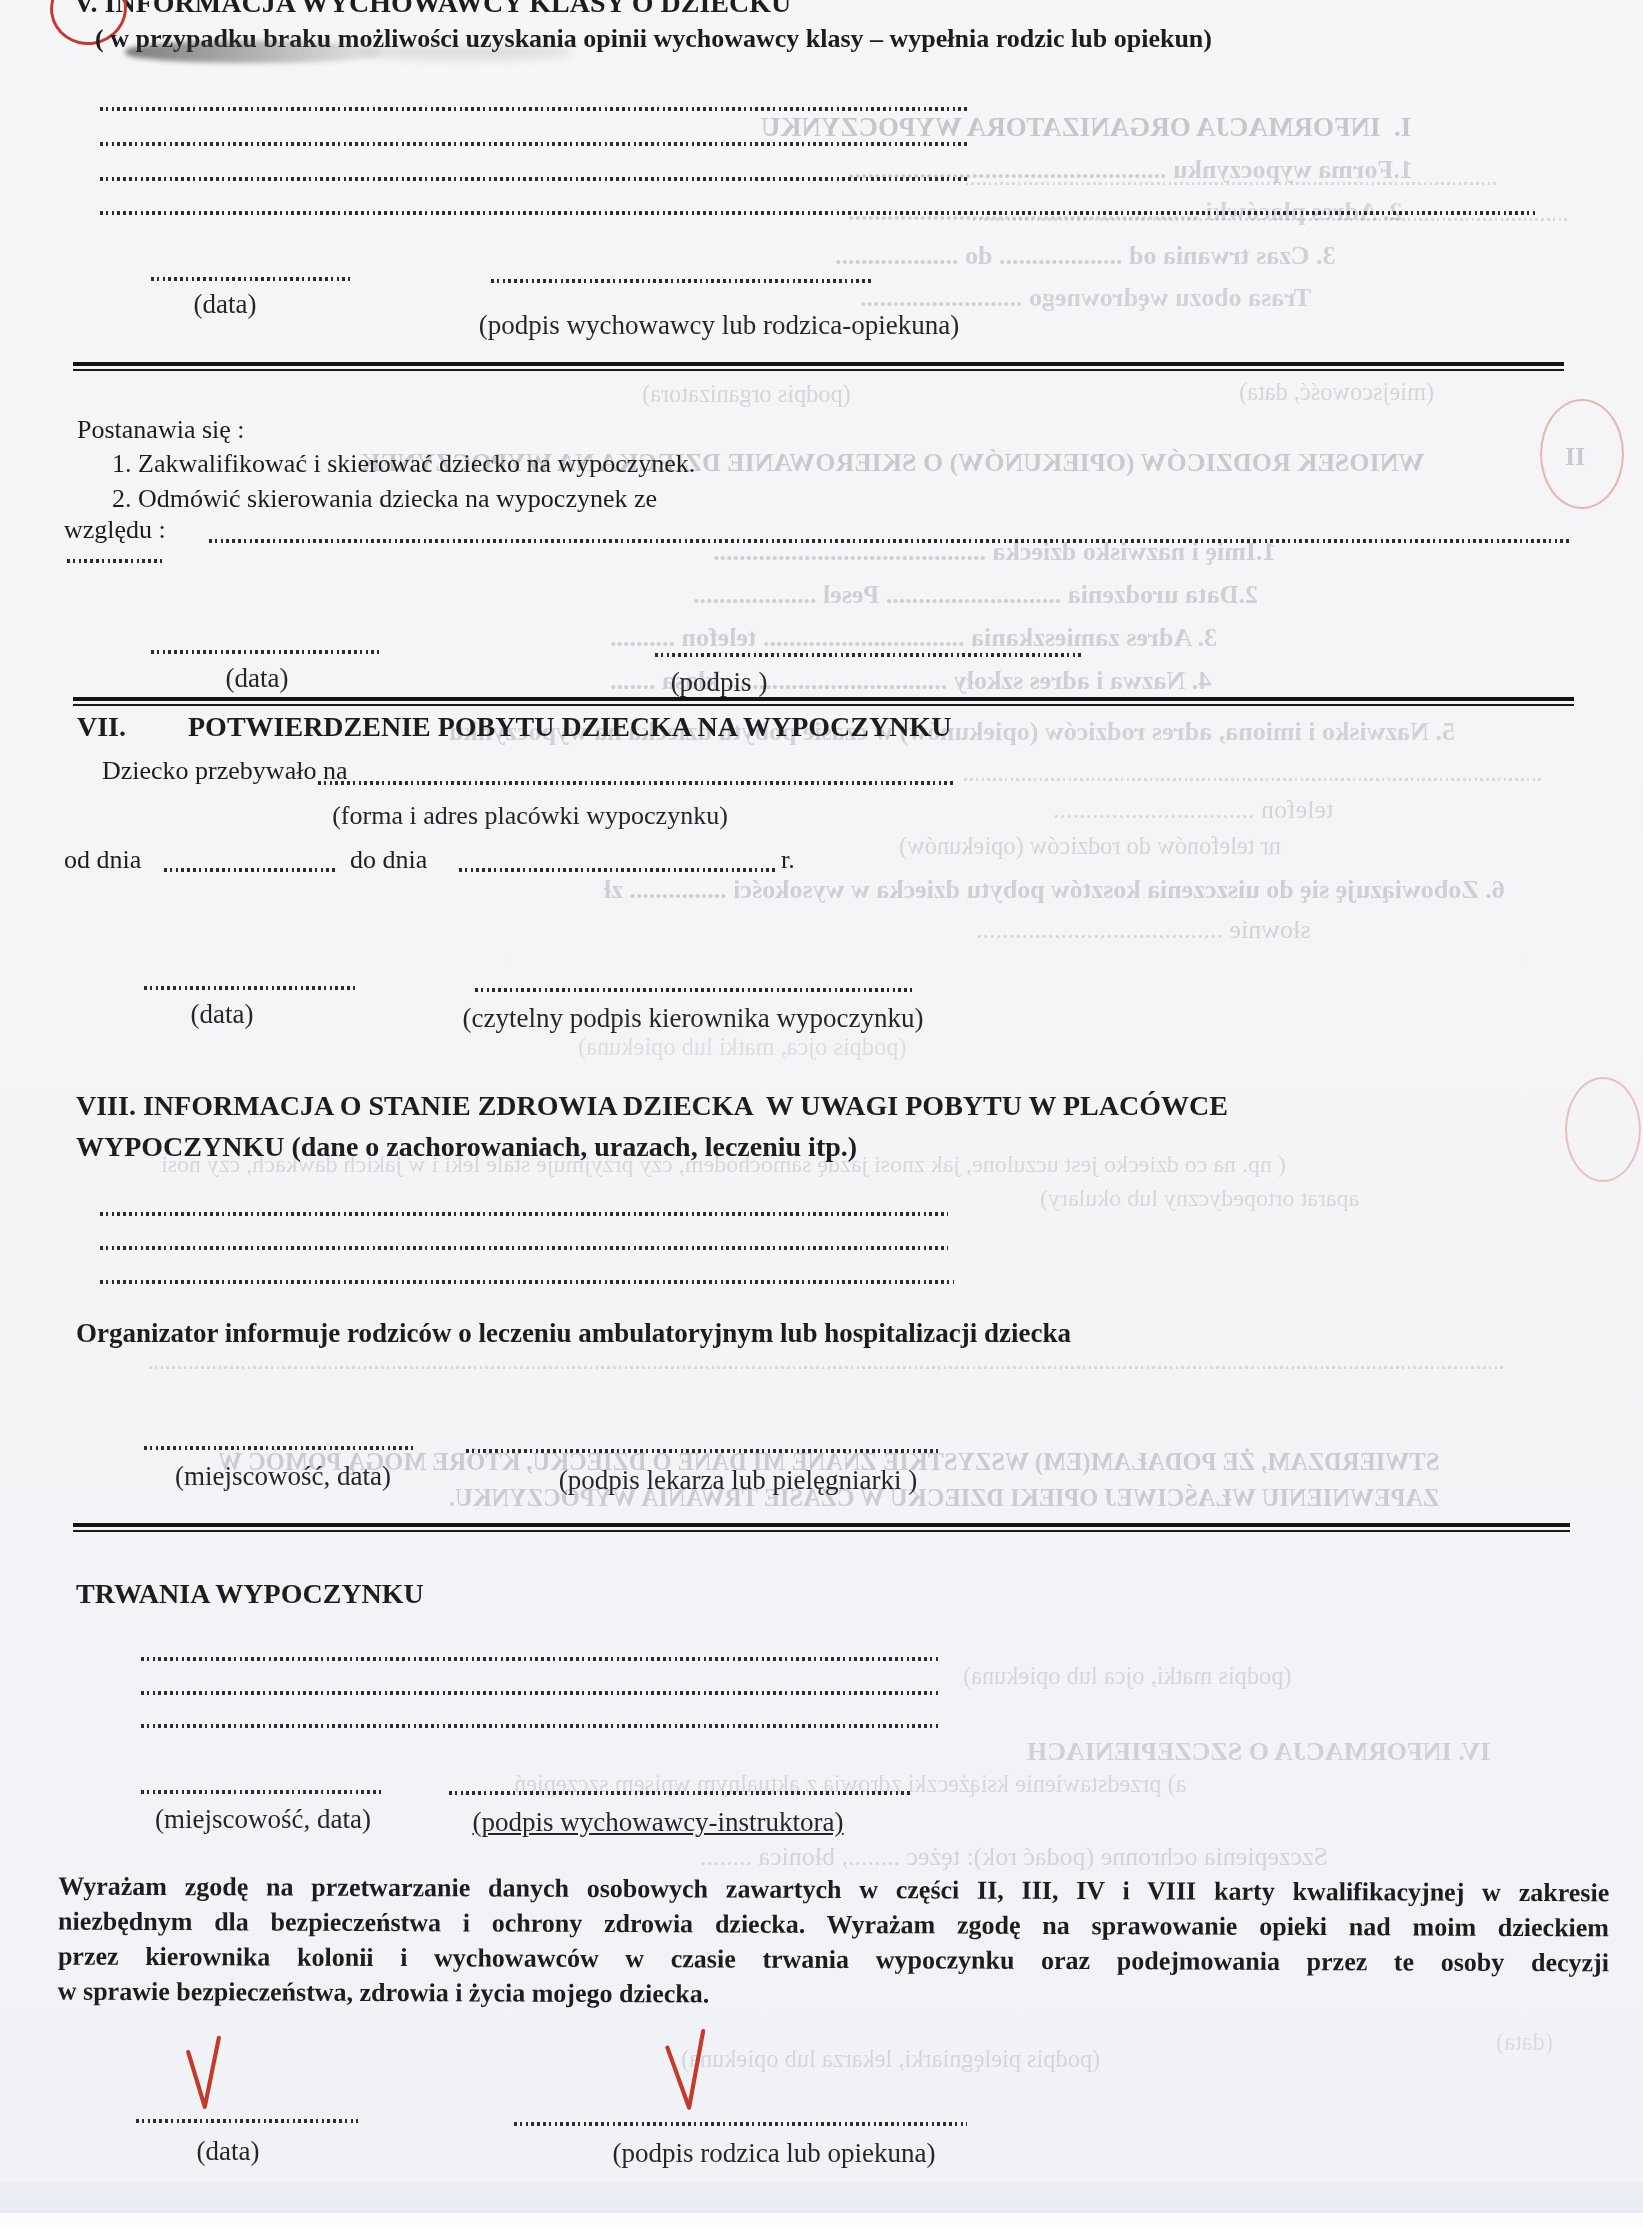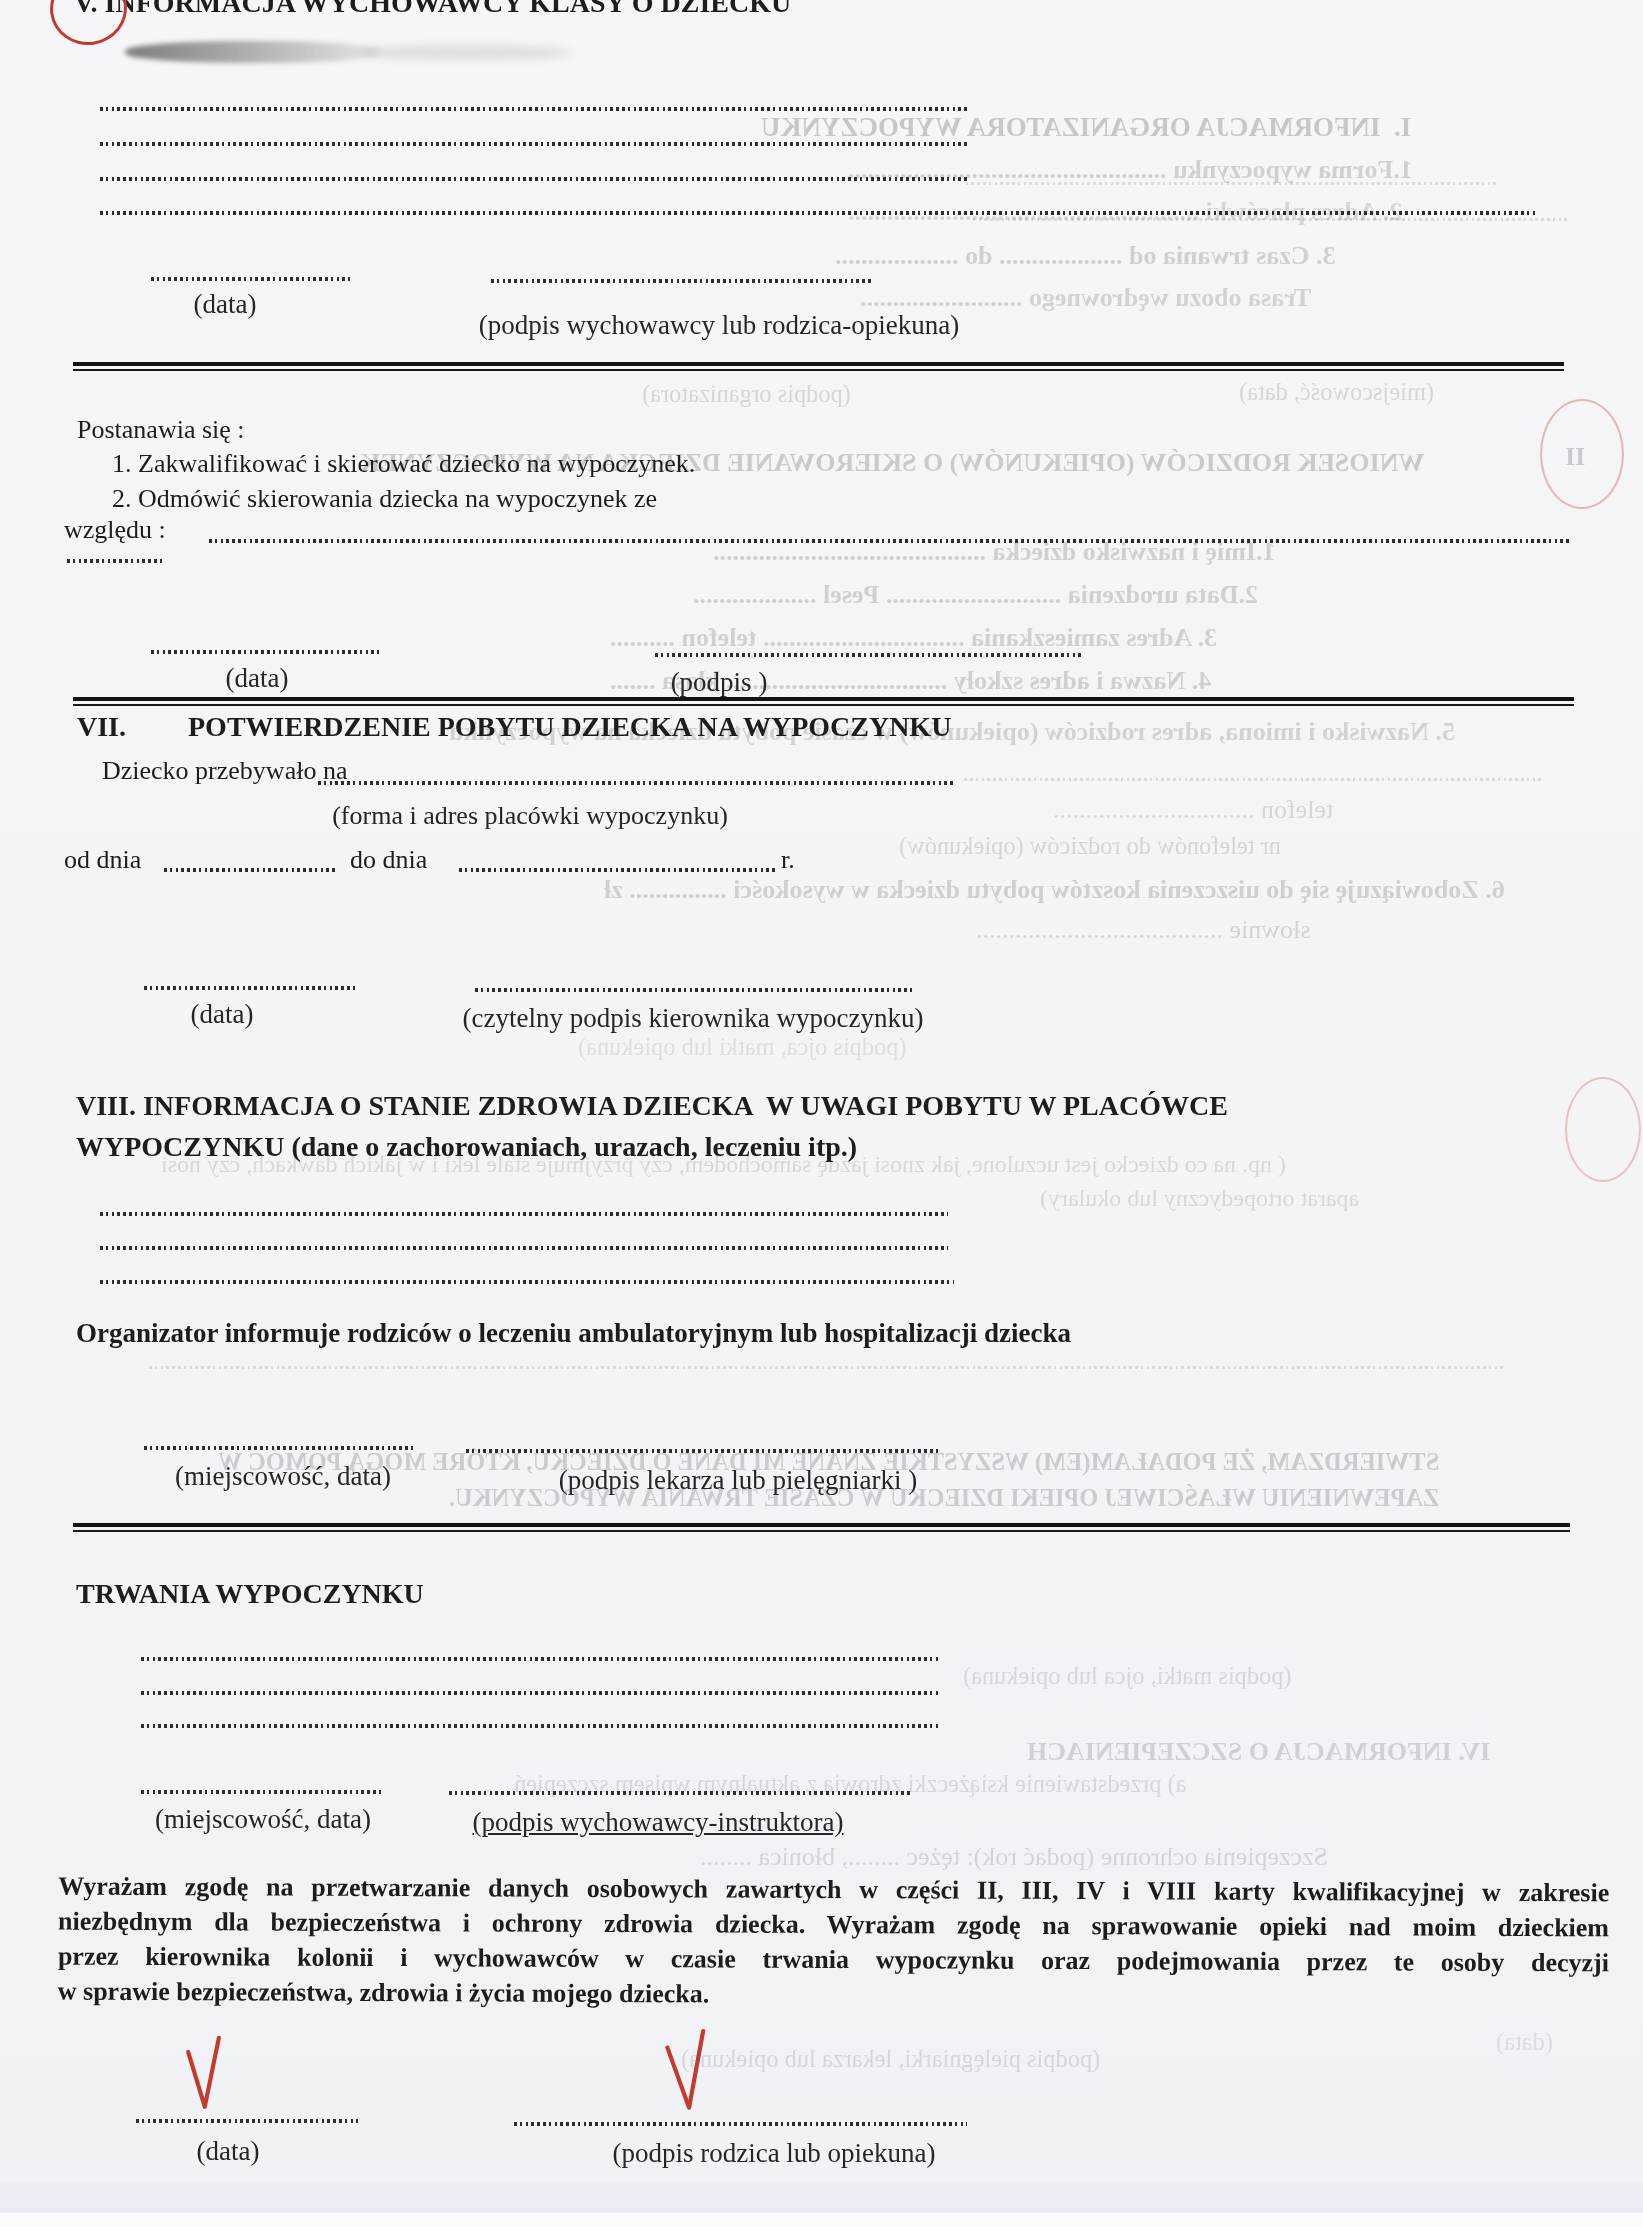--- a/index.html
+++ b/index.html
@@ -61,20 +61,21 @@
       <span class="bleed" style="left: 963px; top: 1663px; font-size: 24.4px; opacity: 0.2;">(podpis matki, ojca lub opiekuna)</span>
       <span class="bleed b" style="left: 1027px; top: 1738px; font-size: 26px; opacity: 0.24;">IV. INFORMACJA O SZCZEPIENIACH</span>
       <span class="bleed" style="left: 514px; top: 1771px; font-size: 24.4px; opacity: 0.2;">a) przedstawienie książeczki zdrowia z aktualnym wpisem szczepień</span>
       <span class="bleed" style="left: 700px; top: 1843px; font-size: 26px; opacity: 0.22;">Szczepienia ochronne (podać rok): tężec ........, błonica ........</span>
       <span class="bleed" style="left: 681px; top: 2046px; font-size: 24.4px; opacity: 0.2;">(podpis pielęgniarki, lekarza lub opiekuna)</span>
       <span class="bleed" style="left: 1496px; top: 2029px; font-size: 24.4px; opacity: 0.16;">(data)</span>
     </div>
 
   <div class="t b" style="left:74px;top:-13px;font-size:28px;">V. INFORMACJA WYCHOWAWCY KLASY O DZIECKU</div>
   <div class="red-ellipse" style="left:50px;top:-28px;width:71px;height:67px;border-width:3.9px;transform:rotate(-8deg);"></div>
+  <div class="t b" style="left:95px;top:24.4px;font-size:26px;">( w przypadku braku możliwości uzyskania opinii wychowawcy klasy – wypełnia rodzic lub opiekun)</div>
   <div class="smudge" style="left:125px;top:41px;width:257px;height:22px;opacity:.8;
               background:linear-gradient(90deg,rgba(45,45,48,.75),rgba(70,70,75,.45) 55%,rgba(120,120,128,.15));"></div>
   <div class="smudge" style="left:360px;top:45px;width:212px;height:15.4px;opacity:.28;background:rgba(80,80,88,.5);filter:blur(4.5px);"></div>
 
   <div class="dots" style="left:100px;top:107px;width:867px;"></div>
   <div class="dots" style="left:100px;top:142px;width:867px;"></div>
   <div class="dots" style="left:100px;top:177px;width:867px;"></div>
   <div class="dots" style="left:100px;top:211px;width:1438px;"></div>
 
   <div class="dots" style="left:151px;top:277px;width:199px;"></div>

